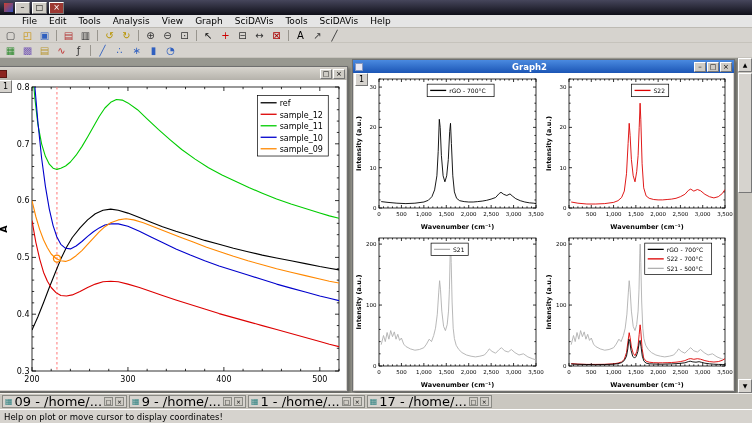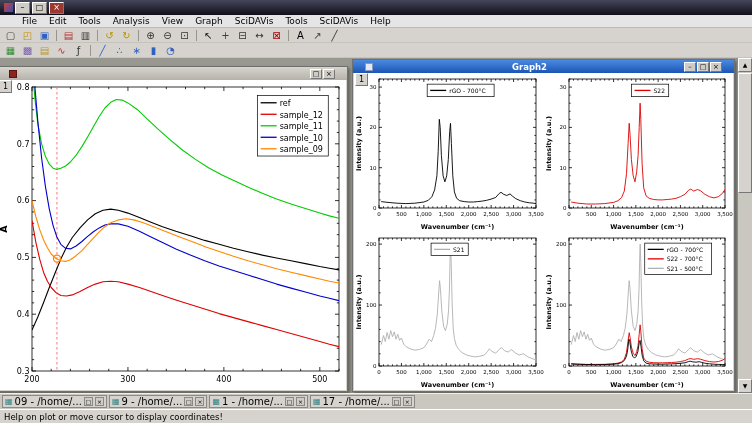--- a/index.html
+++ b/index.html
@@ -12,21 +12,21 @@
 .win-btn.close{background:#9c3832;color:#fff}
 .menubar{height:13px;display:flex;align-items:center;border-bottom:1px solid #bdbab3;padding-left:16px;background:#e5e5e5}
 .menu-item{padding:0 6px;font-size:9px;line-height:12px;cursor:default}
 .toolbar{height:15px;display:flex;align-items:center;border-bottom:1px solid #c6c3bc;padding-left:2px;background:#d6d3ce}
 .tb-btn{width:17px;height:14px;display:flex;align-items:center;justify-content:center;font-size:10px;background:none;border:1px solid transparent;padding:0;font-family:inherit}
 .tb-sep{width:1px;height:11px;background:#98958e;margin:0 3px;flex:none}
 .mdi{position:relative;height:335px;background:#989890;overflow:hidden}
 .child-window{position:absolute;background:#d6d3ce;border:1px solid #6f6f6f;box-shadow:2px 2px 3px rgba(0,0,0,.35)}
 #graph1-window{left:-4px;top:8px;width:352px;height:326px}
 #graph2-window{left:352px;top:1px;width:383px;height:333px}
-.child-titlebar{height:13px;display:flex;align-items:center;padding:0 12px;font-size:8.5px}
+.child-titlebar{height:13px;display:flex;align-items:center;padding:0 2px;font-size:8.5px}
 .child-titlebar.gray{background:linear-gradient(#d8d5ce,#b5b2ab)}
 .child-titlebar.blue{background:linear-gradient(#4a8ae0,#1b55b5);color:#fff;font-weight:bold}
 .child-icon{width:8px;height:8px;flex:none;margin-right:3px}
 #graph1-window .child-icon{background:#8c2420;border:1px solid #5a1512}
 #graph2-window .child-icon{background:#e8e8f4;border:1px solid #8899c0}
 .child-title{flex:1;text-align:center;font-size:8.5px}
 .cw-btn{width:12px;height:10px;font-size:7px;line-height:8px;text-align:center;background:#cfccc5;border:1px solid;border-color:#fff #777 #777 #fff;padding:0;margin-left:1px;font-family:inherit;color:#000}
 .child-body{position:absolute;left:1px;right:1px;top:13px;bottom:1px;background:#fff}
 .layer-btn{position:absolute;left:1px;top:0;width:13px;height:13px;font-size:8px;line-height:11px;text-align:center;background:#d6d3ce;border:1px solid;border-color:#fff #777 #777 #fff;padding:0;z-index:3;font-family:inherit}
 .chart{position:absolute;inset:0}
@@ -35,21 +35,21 @@
 .chart svg{display:block}
 .chart svg text{font-family:"DejaVu Sans","Liberation Sans",sans-serif;fill:#000}
 .mdi-scrollbar{position:absolute;right:0;top:0;bottom:0;width:15px;background:#cac7c0;border-left:1px solid #8a8a84}
 .sb-btn{position:absolute;left:0;width:14px;height:14px;font-size:6px;line-height:12px;text-align:center;background:#d6d3ce;border:1px solid;border-color:#fff #777 #777 #fff;padding:0;font-family:inherit}
 .sb-btn.up{top:0}
 .sb-btn.down{bottom:0}
 .sb-thumb{position:absolute;left:0;top:15px;width:14px;height:120px;background:#d6d3ce;border:1px solid;border-color:#fff #777 #777 #fff}
 .tabbar{height:16px;background:#cac7c0;border-top:1px solid #f2f0ec;display:flex;align-items:center;gap:2px;padding:1px 3px 1px 2px}
 .wtab{height:13px;display:flex;align-items:center;background:#d6d3ce;border:1px solid #8a8a84;padding:0 2px;gap:2px}
 .wtab-icon{font-size:8px;color:#2a8080;line-height:11px}
-.wtab-label{font-size:10px;white-space:nowrap}
+.wtab-label{font-size:13px;white-space:nowrap}
 .wtab-btn{width:9px;height:9px;font-size:6px;line-height:7px;text-align:center;background:#cfccc5;border:1px solid #8a8a84;padding:0;font-family:inherit}
 .statusbar{height:14px;background:#d6d3ce;border-top:1px solid #fff;display:flex;align-items:center;padding-left:4px;font-size:8.5px}
 </style>
 </head>
 <body>
 
 <div class="titlebar">
   <span class="app-icon"></span>
   <button class="win-btn">–</button>
   <button class="win-btn">□</button>

